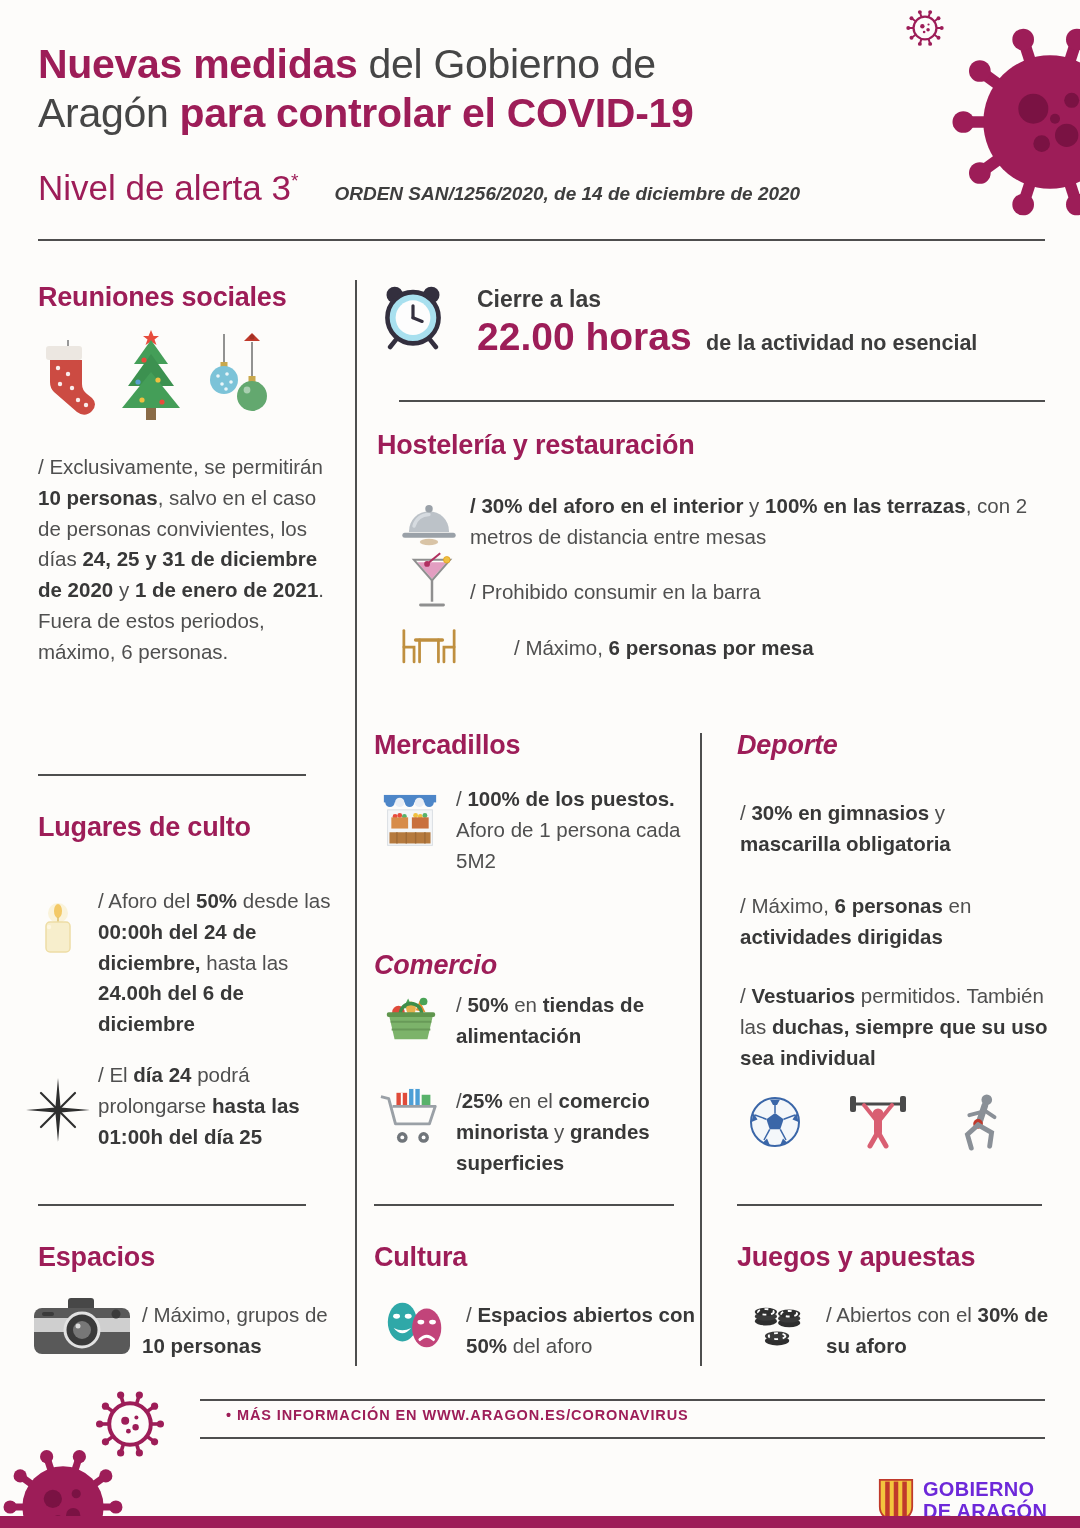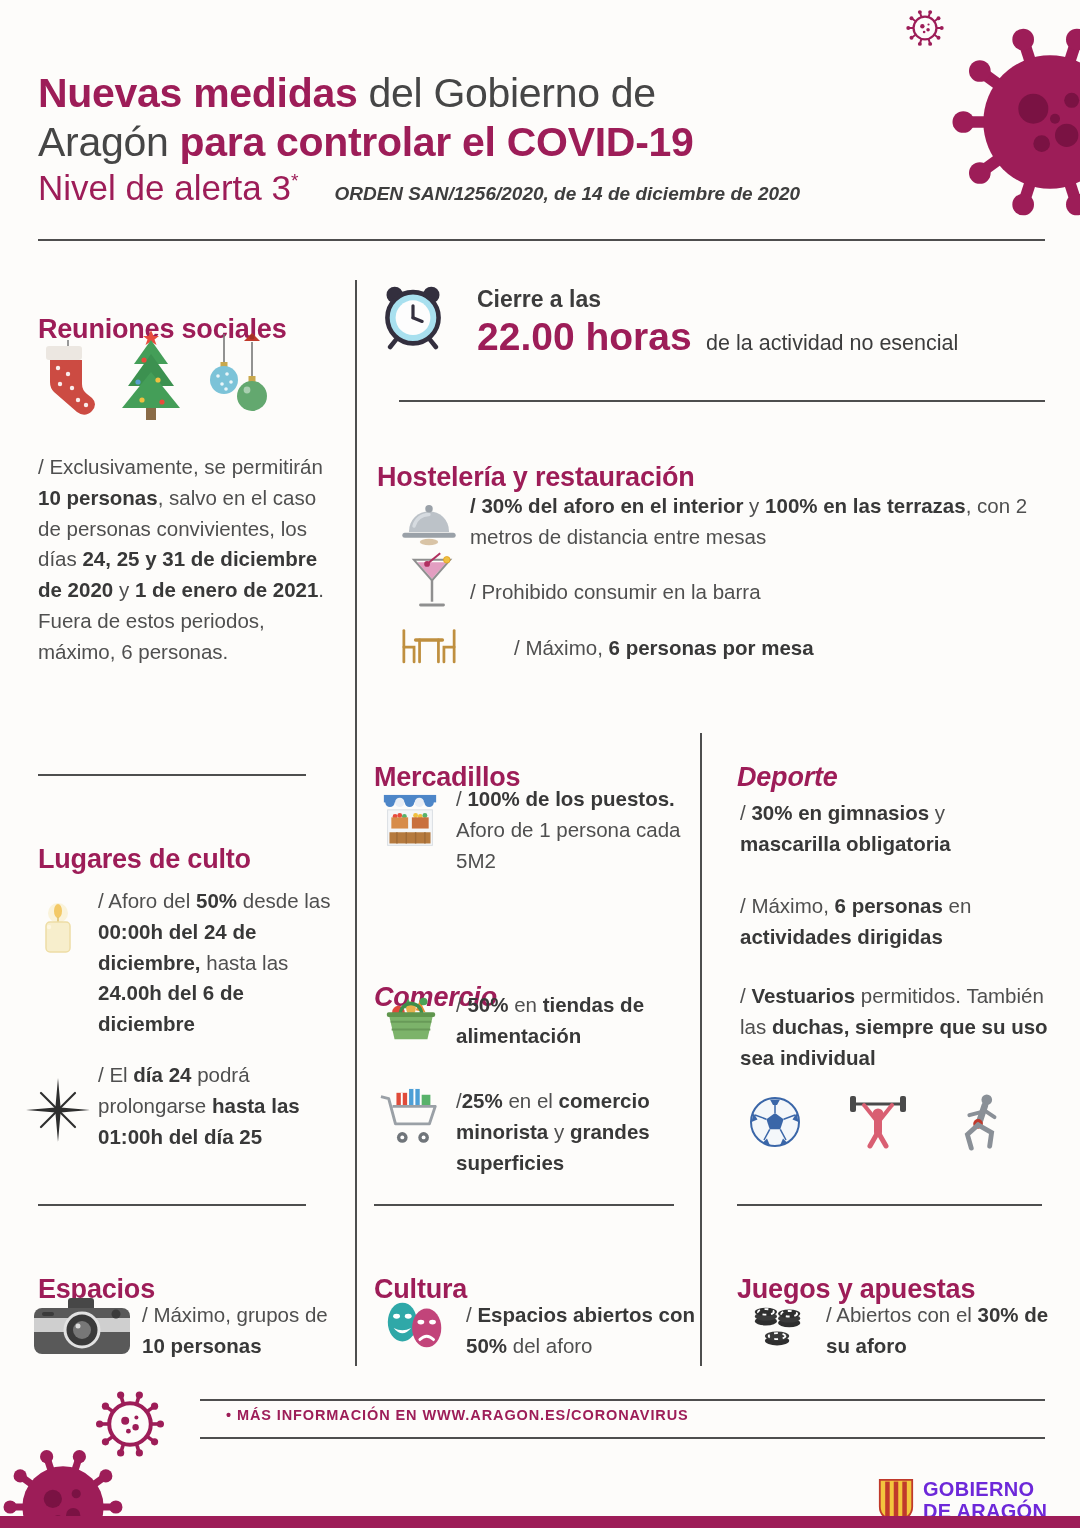--- a/index.html
+++ b/index.html
@@ -9,31 +9,31 @@
     background:#fdfcfa; overflow:hidden;
     font-family:"Liberation Sans", sans-serif; color:#4f4f4f;
   }
   .abs { position:absolute; }
   .icon { display:block; }
   .icon svg { display:block; width:100%; height:100%; }
   .b { font-weight:700; }
   .m { color:var(--magenta,#9d1d58); font-weight:800; }
   .txt { font-size:20.5px; line-height:1.5; color:#4f4f4f; }
   .txt .b { color:#383838; }
-  .h2 { font-size:27px; font-weight:800; color:var(--magenta,#9d1d58); letter-spacing:-0.2px;margin-top:32px; }
+  .h2 { font-size:27px; font-weight:800; color:var(--magenta,#9d1d58); letter-spacing:-0.2px; }
   .hline { height:2px; background:#4e4e4e; }
   .vline { width:2px; background:#4e4e4e; }
-  .title { font-size:41px; line-height:1.2; color:#464646; font-weight:400; letter-spacing:-0.3px;margin-top:29px; }
+  .title { font-size:41px; line-height:1.2; color:#464646; font-weight:400; letter-spacing:-0.3px; }
   .alert-row { display:flex; align-items:baseline; gap:36px; }
   .alert { font-size:35px; color:var(--magenta,#9d1d58); font-weight:500; }
   .alert sup { font-size:55%; }
   .order { font-size:19px; font-style:italic; font-weight:700; color:#3e3e3e; }
   .cierre-l1 { font-size:23px; font-weight:700; color:#3c3c3c; }
   .cierre-time { font-size:39px; font-weight:800; color:var(--magenta,#9d1d58); }
-  .cierre-rest { font-size:21.5px; font-weight:400; color:#3c3c3c; margin-left:10px; }
+  .cierre-rest { font-size:21.5px; font-weight:700; color:#3c3c3c; margin-left:10px; }
   .footer-info { font-size:14.5px; letter-spacing:0.9px; color:var(--magenta,#9d1d58); font-weight:600; }
   .footer-info .b { font-weight:800; }
   .logo-text { font-size:20px; font-weight:800; color:#6d28d9; line-height:1.08; letter-spacing:0.3px; }
   .bottom-bar { background:var(--magenta,#9d1d58); }
   .xmas-row { display:flex; align-items:flex-end; gap:18px; }
   .sports-row { display:flex; align-items:center; gap:44px; }
   .logo { display:flex; align-items:center; gap:9px; }
 </style>
 </head>
 <body>

